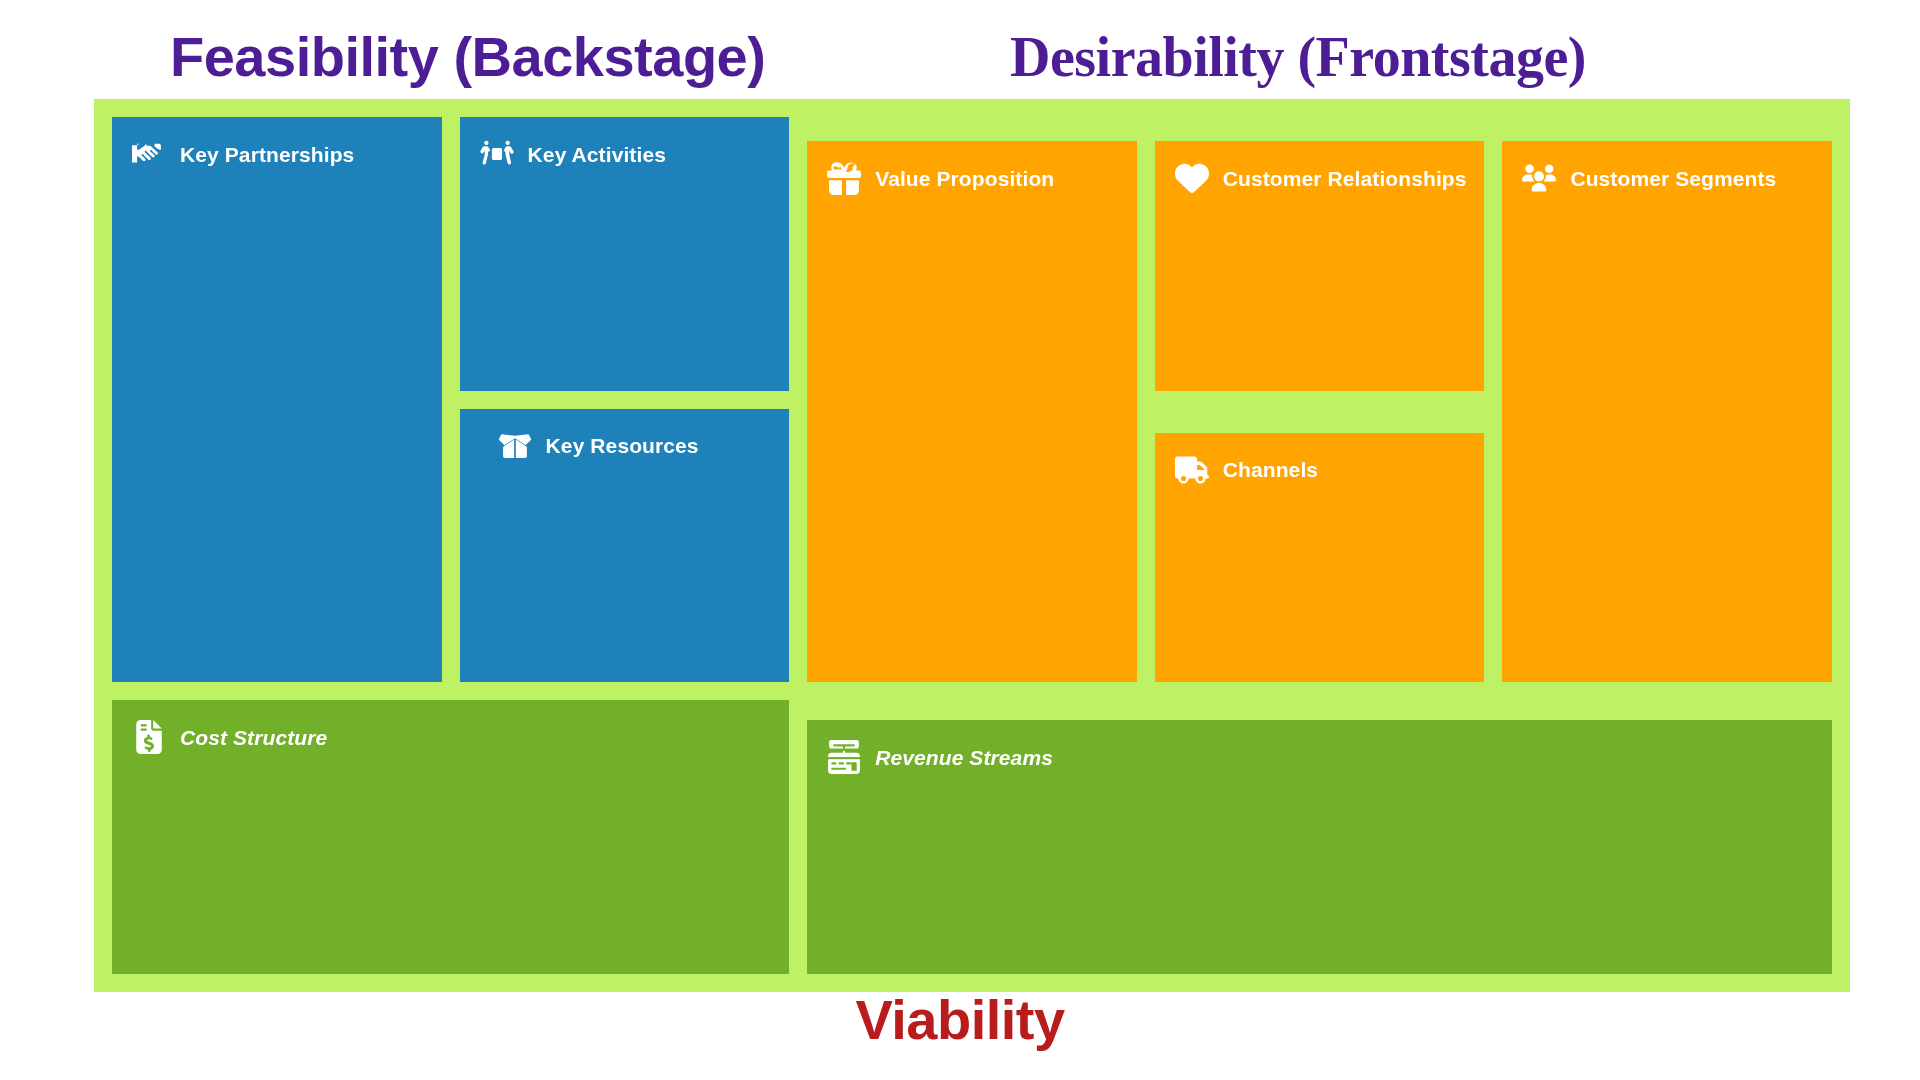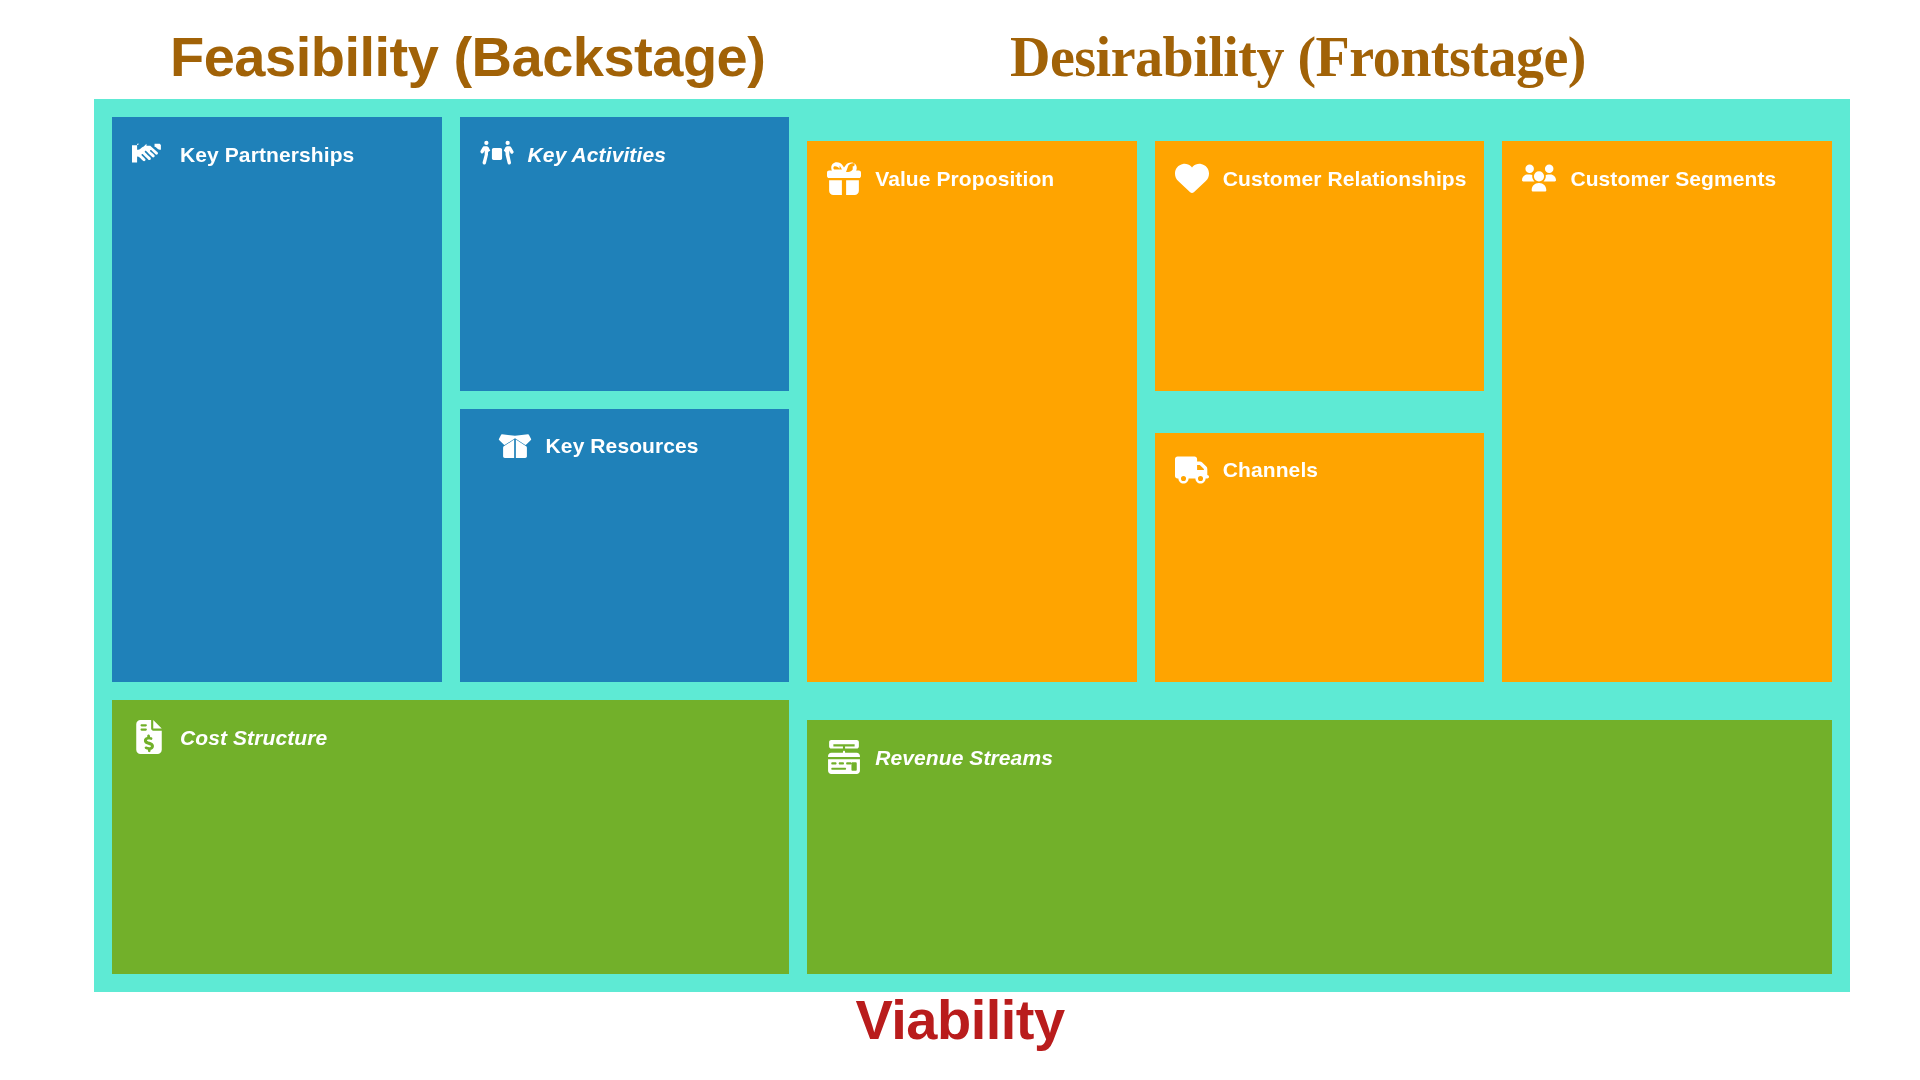--- a/index.html
+++ b/index.html
@@ -17,21 +17,21 @@
   }
 
   
   .titles-row {
     position:absolute;
     top:18px; left:0;
     width:1920px; height:78px;
   }
   .section-title {
     position:absolute;
-    color:#a16207;
+    color:#4c1d95;
     font-size:56px;
     font-weight:bold;
     letter-spacing:-0.5px;
     white-space:nowrap;
     line-height:78px;
   }
   .title-feasibility { left:170px; }
   .title-desirability { left:1010px;font-family:Liberation Serif, serif; }
 
   
@@ -44,21 +44,21 @@
     font-weight:bold;
     letter-spacing:-0.5px;
     line-height:70px;
   }
 
   
   .board {
     position:absolute;
     left:94px; top:99px;
     width:1756px; height:893px;
-    background:#5eead4;
+    background:#bef264;
     padding:18px;
   }
 
   .grid {
     position:relative;
     width:100%; height:100%;
     display:grid;
     grid-template-columns: 1fr 1fr 1fr 1fr 1fr;
     grid-template-rows: 1fr 1fr 1fr;
     gap:18px;
@@ -92,21 +92,21 @@
     color:#ffffff;
     font-size:21px;
     font-weight:bold;
     letter-spacing:0.1px;
     white-space:nowrap;
     line-height:1;
   }
 
   
   .pos-key-partnerships      { grid-column:1; grid-row:1 / span 2; }
-  .pos-key-activities        { grid-column:2; grid-row:1;font-style:italic; }
+  .pos-key-activities        { grid-column:2; grid-row:1; }
   .pos-key-resources         { grid-column:2; grid-row:2;padding-left:38px; }
   .pos-value-proposition     { grid-column:3; grid-row:1 / span 2; }
   .pos-customer-relationships{ grid-column:4; grid-row:1; }
   .pos-channels              { grid-column:4; grid-row:2; }
   .pos-customer-segments     { grid-column:5; grid-row:1 / span 2; }
   .pos-cost-structure        { grid-column:1 / span 2; grid-row:3; }
   .pos-revenue-streams       { grid-column:3 / span 3; grid-row:3;margin-top:20px; }
 </style>
 </head>
 <body>

